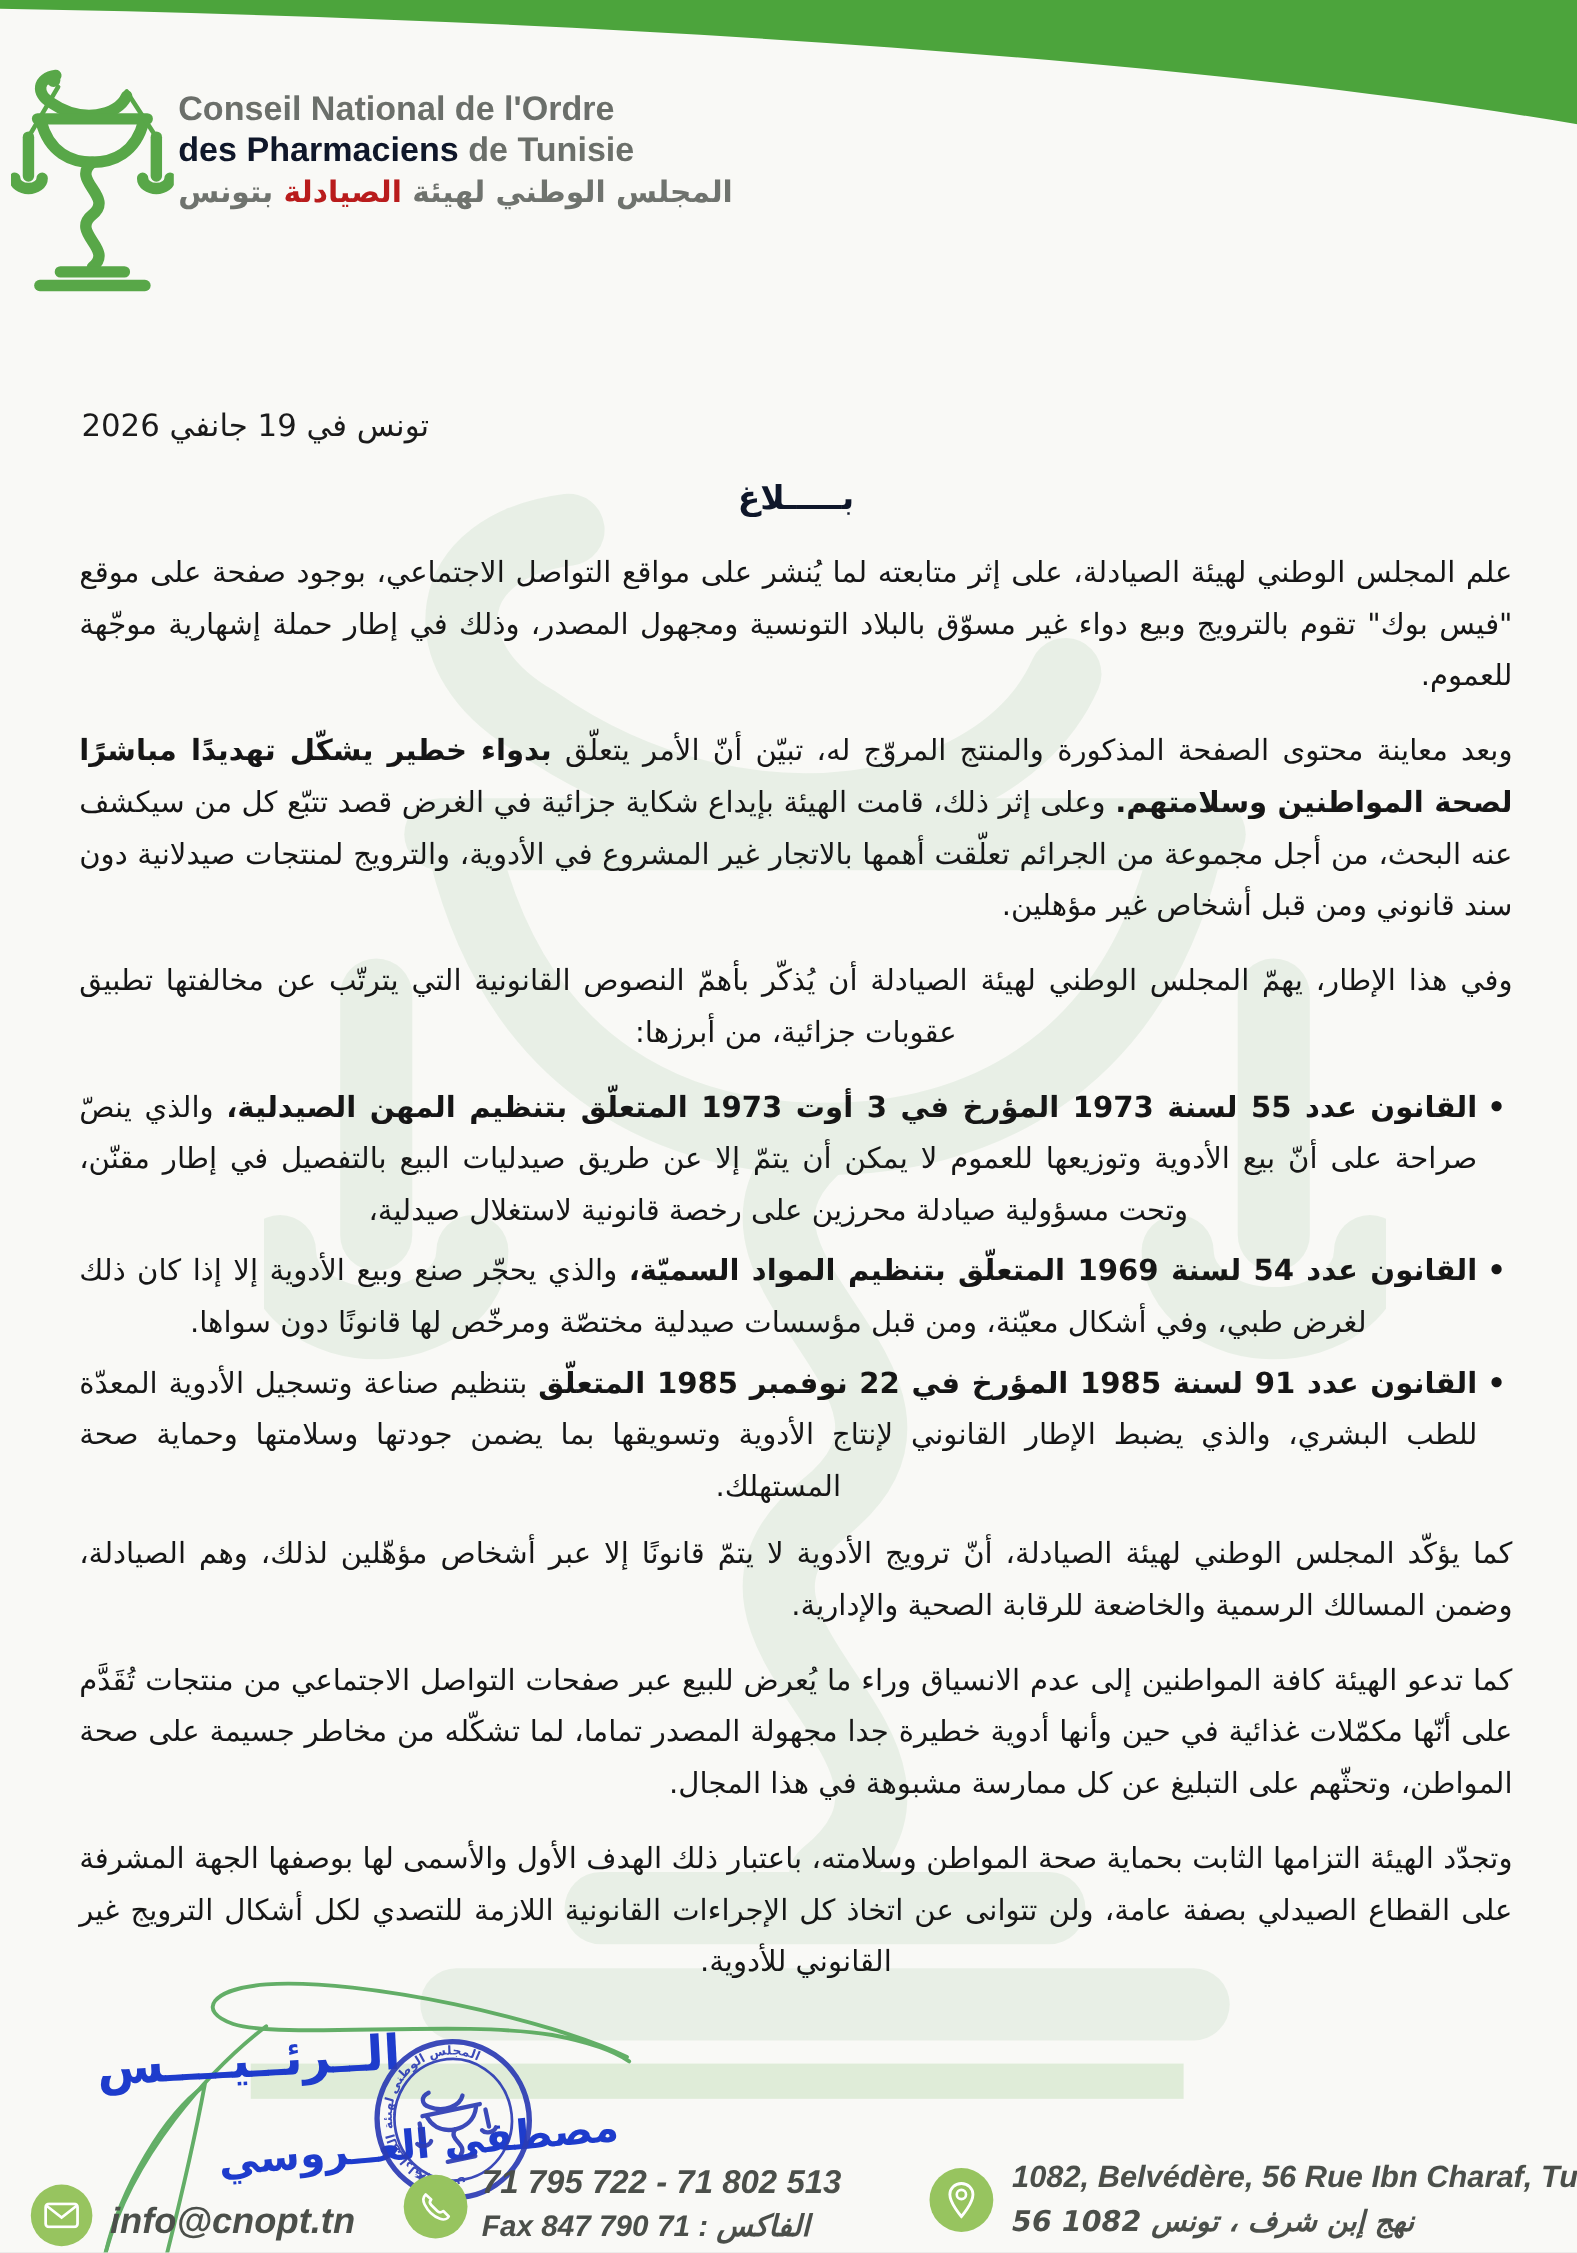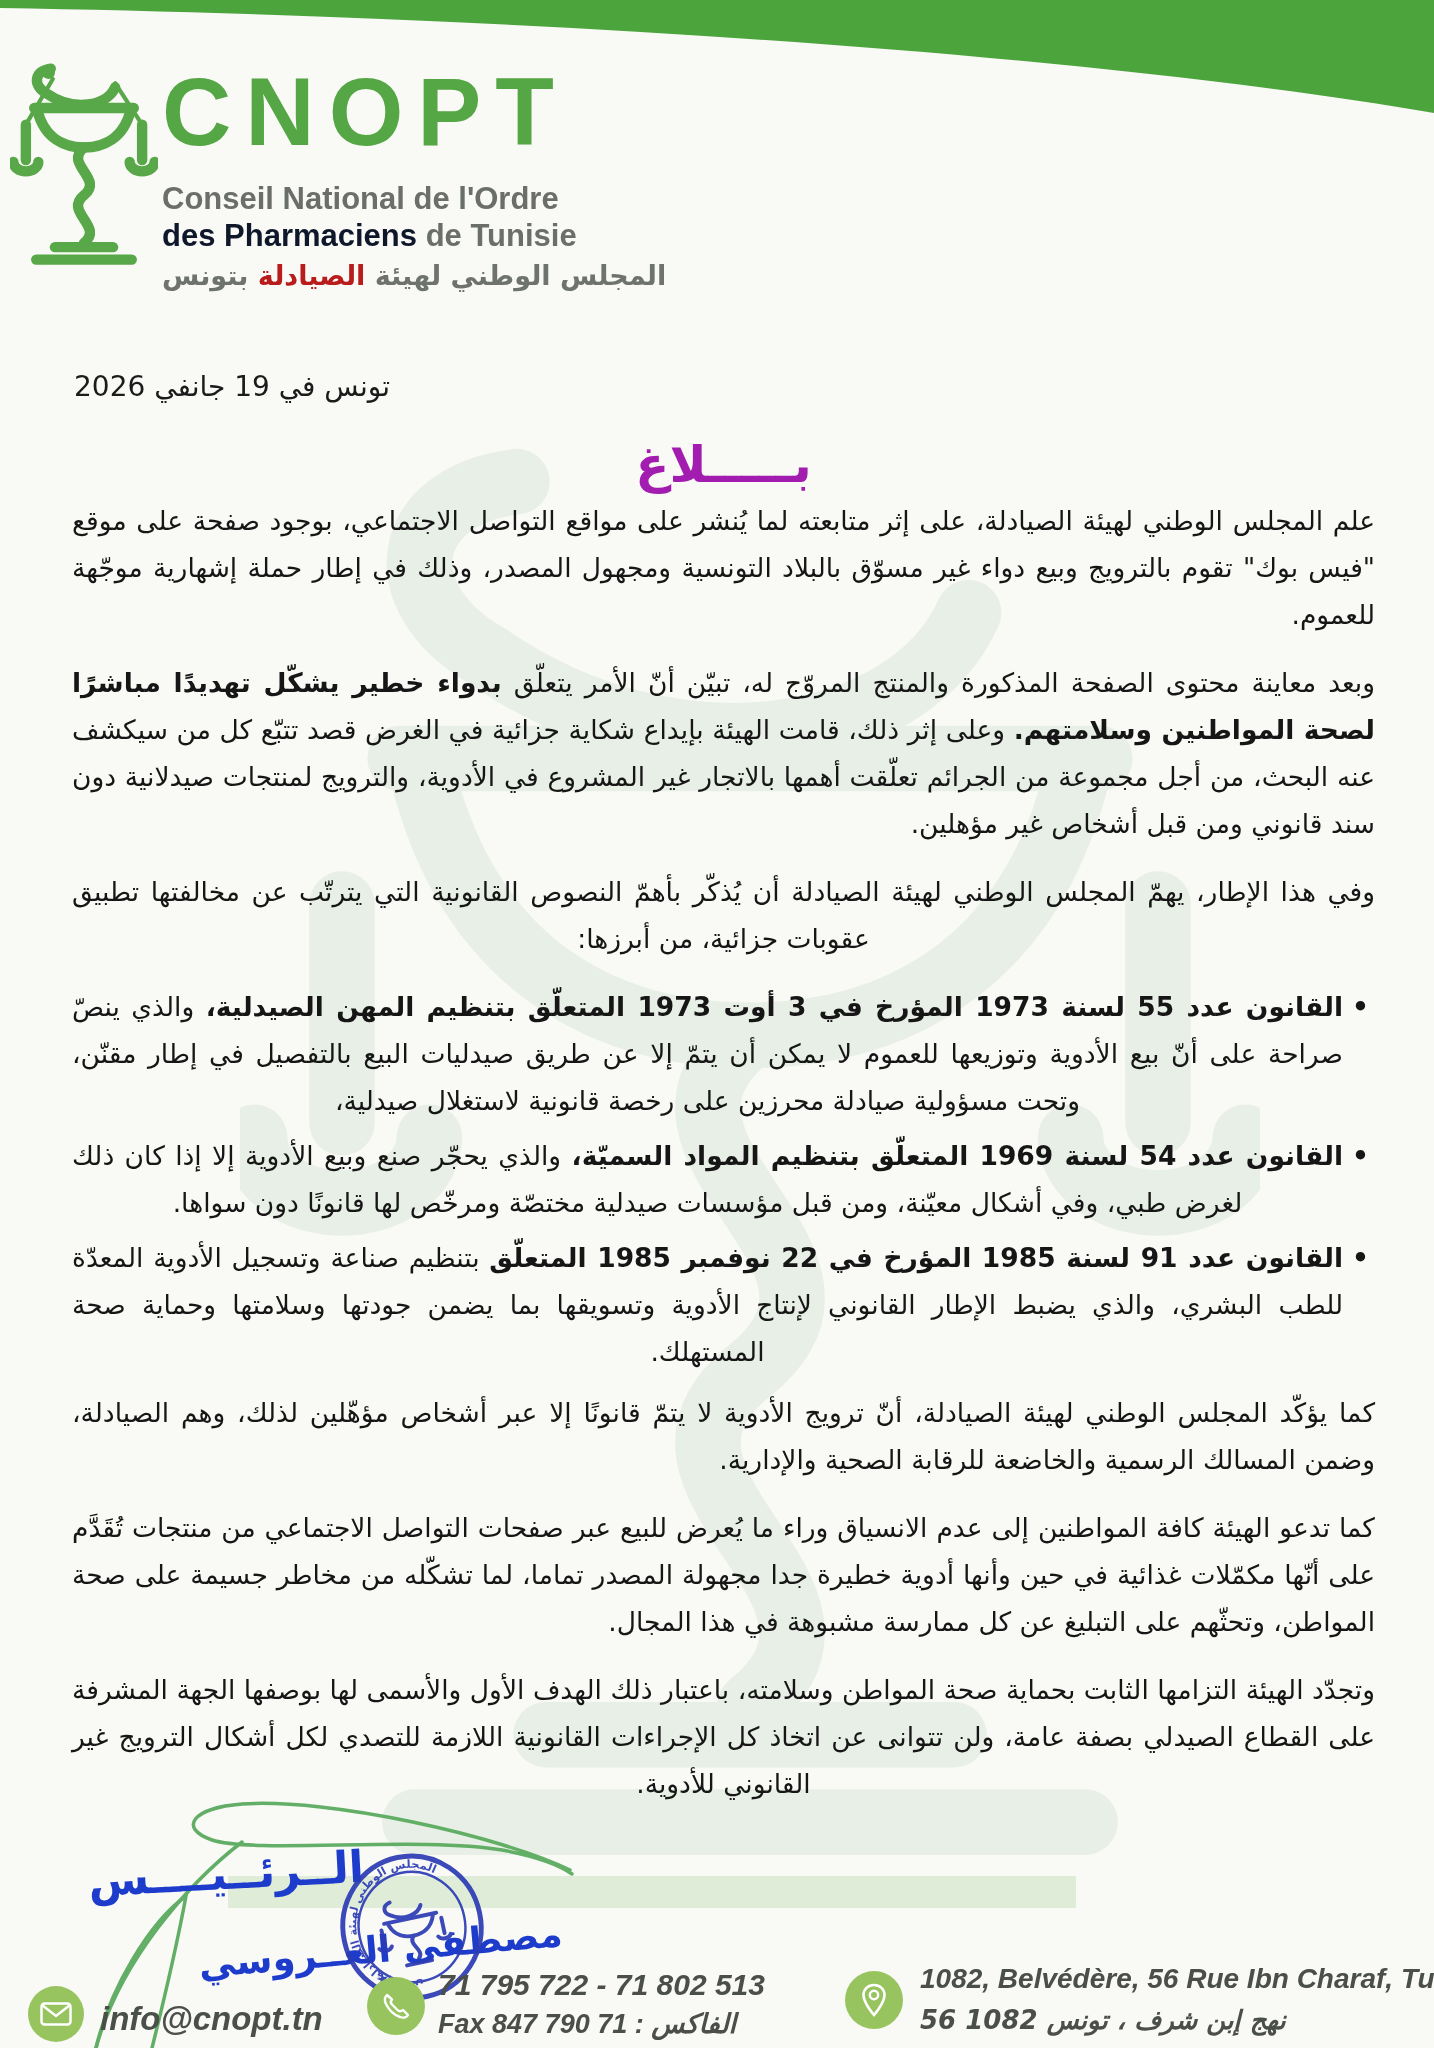--- a/index.html
+++ b/index.html
@@ -16,21 +16,21 @@
         font-size:31px;line-height:37px;color:#6b6f6a;margin-top:18px;}
   .orgfr .grn{color:#0f172a;}
   .orgar{direction:rtl;text-align:left;font-size:27px;font-weight:bold;color:#6f736e;margin-top:6px;}
   .orgar .grn{color:#b91c1c;}
   
   .watermark{position:absolute;top:350px;left:240px;width:1020px;height:1560px;opacity:.085;pointer-events:none;}
   .footband{position:absolute;top:1876px;left:228px;width:848px;height:32px;background:rgba(198,224,186,.5);}
   
   .dateline{position:absolute;top:370px;left:74px;direction:rtl;font-size:28px;color:#1b1b1b;}
   .lettertitle{position:absolute;top:436px;left:72px;width:1303px;text-align:center;
-        direction:rtl;font-size:50px;font-weight:bold;color:#a21caf;}
+        direction:rtl;font-size:30px;font-weight:bold;color:#0f172a;}
   .bodyflow{position:absolute;top:497px;left:72px;width:1303px;direction:rtl;
         font-size:26.5px;line-height:47px;text-align:justify;color:#161616;}
   .para{margin:0 0 21px 0;text-align-last:right;}
   .para.center-last{text-align-last:center;}
   .bullets{margin:10px 0 14px 0;}
   .bullet{position:relative;padding-right:32px;margin:0 0 8px 0;text-align-last:center;}
   .bullet::before{content:"\2022";position:absolute;right:6px;top:0;font-weight:bold;}
   .bold{font-weight:bold;}
   
   .sig-title{position:absolute;top:1848px;left:88px;direction:rtl;color:#1e3ccc;
@@ -90,21 +90,20 @@
       <path d="M40,26 L14,70 M100,30 L126,70" stroke-width="4"></path>
       <path d="M2,106 a12,9 0 0 0 24,0"></path>
         <path d="M114,106 a12,9 0 0 0 24,0"></path>
       <line x1="42" y1="188" x2="98" y2="188"></line>
       <line x1="24" y1="200" x2="116" y2="200"></line>
     </g>
     <circle cx="36" cy="20" r="6" fill="#58a748"></circle>
   </svg>
 
   <div class="brand">
-    <div class="acronym">CNOPT</div>
     <div class="orgfr">
       <div>Conseil National de l'Ordre</div>
       <div><span class="grn">des Pharmaciens</span><span> de Tunisie</span></div>
     </div>
     <div class="orgar"><span>المجلس الوطني لهيئة </span><span class="grn">الصيادلة</span><span> بتونس</span></div>
   </div>
 
   <div class="dateline">تونس في 19 جانفي 2026</div>
   <div class="lettertitle">بـــــلاغ</div>
 

